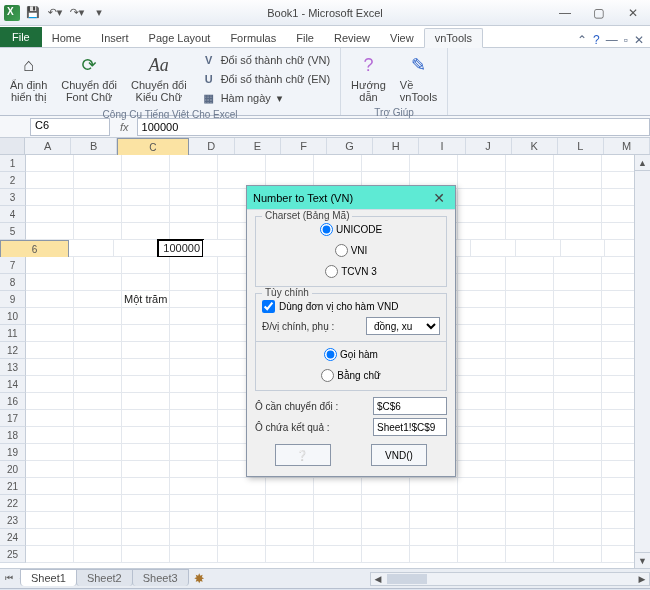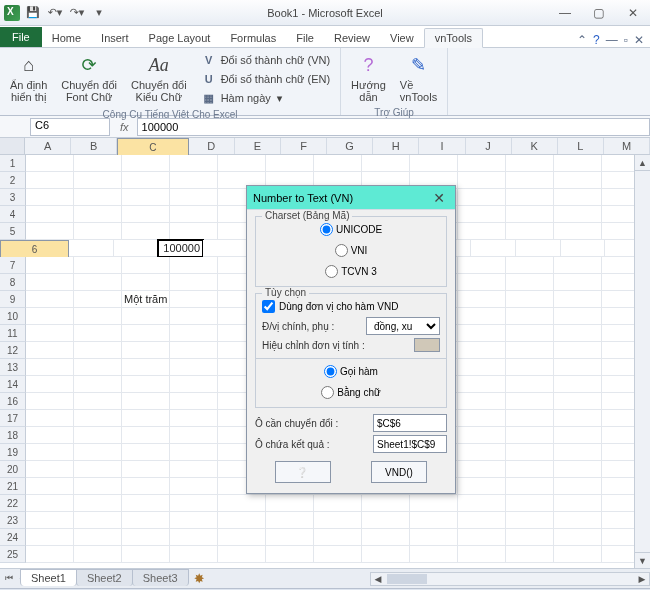--- a/index.html
+++ b/index.html
@@ -632,32 +632,28 @@
             <input type="radio" style="">
             <span>VNI</span>
           </label>
         <label>
             <input type="radio" style="">
             <span>TCVN 3</span>
           </label>
       </div>
     </div>
     <div class="fieldset">
-      <div class="legend">Tùy chọn</div>
+      <div class="legend">Tùy chính</div>
       <label class="chk">
           <input type="checkbox" checked="" style="">
           <span>Dùng đơn vị cho hàm VND</span>
         </label>
       <div class="frow">
           <span class="lbl">Đ/vị chính, phụ :</span>
         <select class="sel"><option>đồng, xu</option></select>
-        </div>
-      <div class="frow">
-          <span class="lbl">Hiệu chỉnh đơn vị tính :</span>
-        <div class="swatch"></div>
         </div>
       <div class="hr"></div>
       <div class="radios" style="justify-content:space-around;">
         <label>
             <input type="radio" checked="" style="">
             <span>Gọi hàm</span>
           </label>
         <label>
             <input type="radio" style="">
             <span>Bằng chữ</span>

